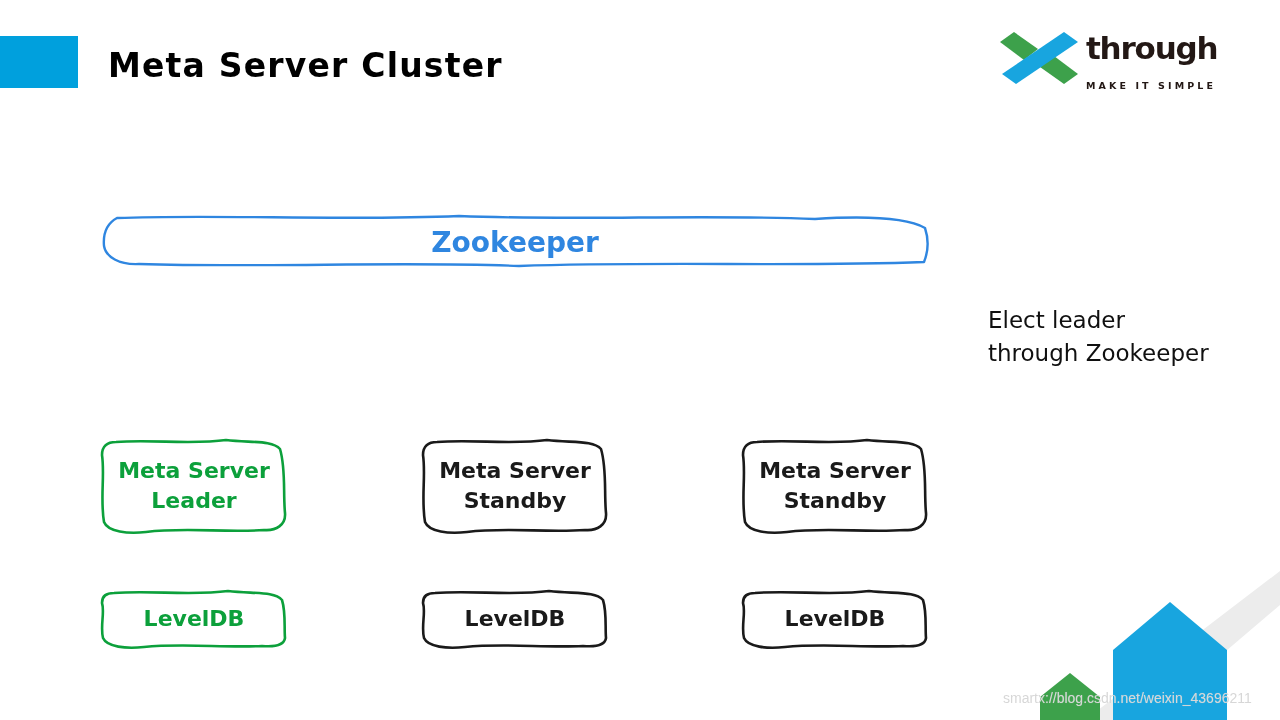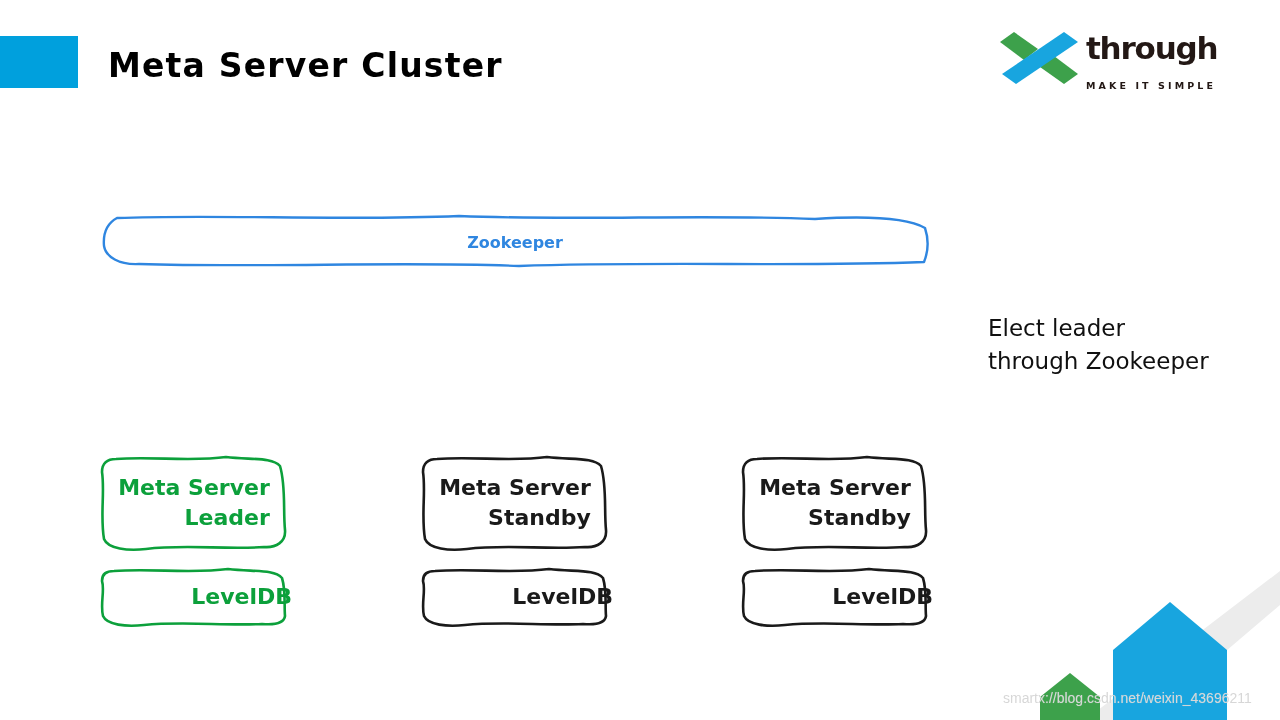--- a/index.html
+++ b/index.html
@@ -103,52 +103,51 @@
   }
 
   
   #zookeeper-box {
     left: 99px;
     top: 212px;
     width: 832px;
     height: 60px;
   }
   #zookeeper-box .sk-label {
-    font-size: 16px;
+    font-size: 28px;
     color: #2F86E0;
   }
 
   
-  .meta-box { width: 196px; height: 98px; top: 454px; text-align: right; }
+  .meta-box { width: 196px; height: 98px; top: 437px; }
   .meta-box .sk-label { font-size: 22px; line-height: 30px; }
   #meta-leader-box  { left: 96px; }
   #meta-standby-1-box { left: 417px; }
   #meta-standby-2-box { left: 737px; }
 
   
-  .ldb-box { width: 196px; height: 62px; top: 566px; justify-content: flex-end; }
+  .ldb-box { width: 196px; height: 62px; top: 588px; }
   .ldb-box .sk-label { font-size: 22px; line-height: 28px; }
   #leveldb-leader-box  { left: 96px; }
   #leveldb-standby-1-box { left: 417px; }
   #leveldb-standby-2-box { left: 737px; }
 
   .green .sk-label { color: #0CA03B; }
   .dark  .sk-label { color: #1A1A1A; }
 
   
   .annotation {
     position: absolute;
     left: 988px;
     top: 304px;
     font-family: "DejaVu Sans", sans-serif;
     font-size: 23px;
     line-height: 33px;
     color: #101010;
     white-space: pre-line;
-    margin-top: 8px;
   }
 
   
   .deco {
     position: absolute;
     right: 0;
     bottom: 0;
     width: 285px;
     height: 175px;
     pointer-events: none;

